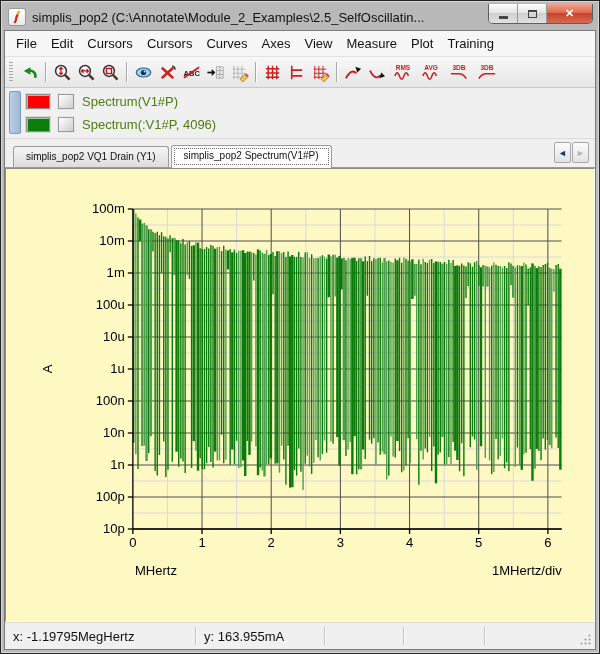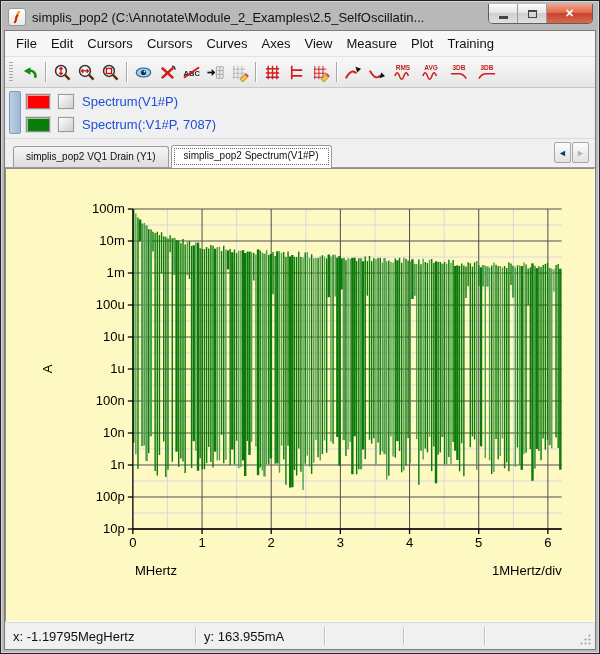--- a/index.html
+++ b/index.html
@@ -40,21 +40,21 @@
   .tb-btn.labeled svg{width:18px;height:9px;}
   
   .legend{background:#f0f0f0;padding:3px 0 4px 4px;display:flex;gap:5px;border-bottom:1px solid #dcdcdc;}
   .legend-strip{width:12px;border-radius:2px;background:linear-gradient(90deg,#b9cfe6,#9db9d6);
     border:1px solid #7d9cbd;flex:0 0 auto;}
   .legend-rows{display:flex;flex-direction:column;gap:3px;flex:1;}
   .legend-row{display:flex;align-items:center;gap:8px;height:20px;}
   .swatch{width:24px;height:15px;border:1px solid #8f8f8f;box-shadow:inset 1px 1px 0 rgba(255,255,255,.6), 0 0 0 1px #d8d8d8;}
   .legend-check{width:16px;height:15px;border:1px solid #9a9a9a;background:linear-gradient(135deg,#ffffff,#cdcdcd);
     box-shadow:0 0 0 1px #e8e8e8;}
-  .legend-label{font-size:13px;color:#1d4ed8;}
+  .legend-label{font-size:13px;color:#4d7c0f;}
   
   .tabbar{height:29px;background:#f0f0f0;display:flex;align-items:flex-end;padding:0 0 0 8px;position:relative;
     border-bottom:1px solid #9b9b9b;}
   .tab{font-size:10px;color:#111;padding:4px 12px 5px;border:1px solid #9b9b9b;border-bottom:none;
     border-radius:3px 3px 0 0;background:linear-gradient(#f5f5f5,#dddddd);margin-right:2px;white-space:nowrap;}
   .tab.active{background:#ffffff;position:relative;margin-bottom:-1px;padding-bottom:7px;
     outline:1px dotted #6a6a6a;outline-offset:-4px;}
   .tab-scroll{position:absolute;right:6px;top:3px;display:flex;gap:1px;}
   .tab-arrow{width:17px;height:21px;border:1px solid #a8a8a8;background:linear-gradient(#fcfcfc,#e2e2e2);
     display:flex;align-items:center;justify-content:center;font-size:9px;color:#123a6b;border-radius:2px;}
@@ -235,21 +235,21 @@
       <span class="legend-strip"></span>
       <div class="legend-rows" id="legendrows">
           <div class="legend-row">
             <span class="swatch" style="background:#ff0000"></span>
             <span class="legend-check"></span>
             <span class="legend-label">Spectrum(V1#P)</span>
           </div>
           <div class="legend-row">
             <span class="swatch" style="background:#0b7d0b"></span>
             <span class="legend-check"></span>
-            <span class="legend-label">Spectrum(:V1#P, 7087)</span>
+            <span class="legend-label">Spectrum(:V1#P, 4096)</span>
           </div>
         </div>
     </div>
 
     <div class="tabbar" id="tabbar">
       <span class="tab">simplis_pop2 VQ1 Drain (Y1)</span>
         <span class="tab active">simplis_pop2 Spectrum(V1#P)</span>
         <div class="tab-scroll">
         <span class="tab-arrow">◄</span>
         <span class="tab-arrow disabled">►</span>

